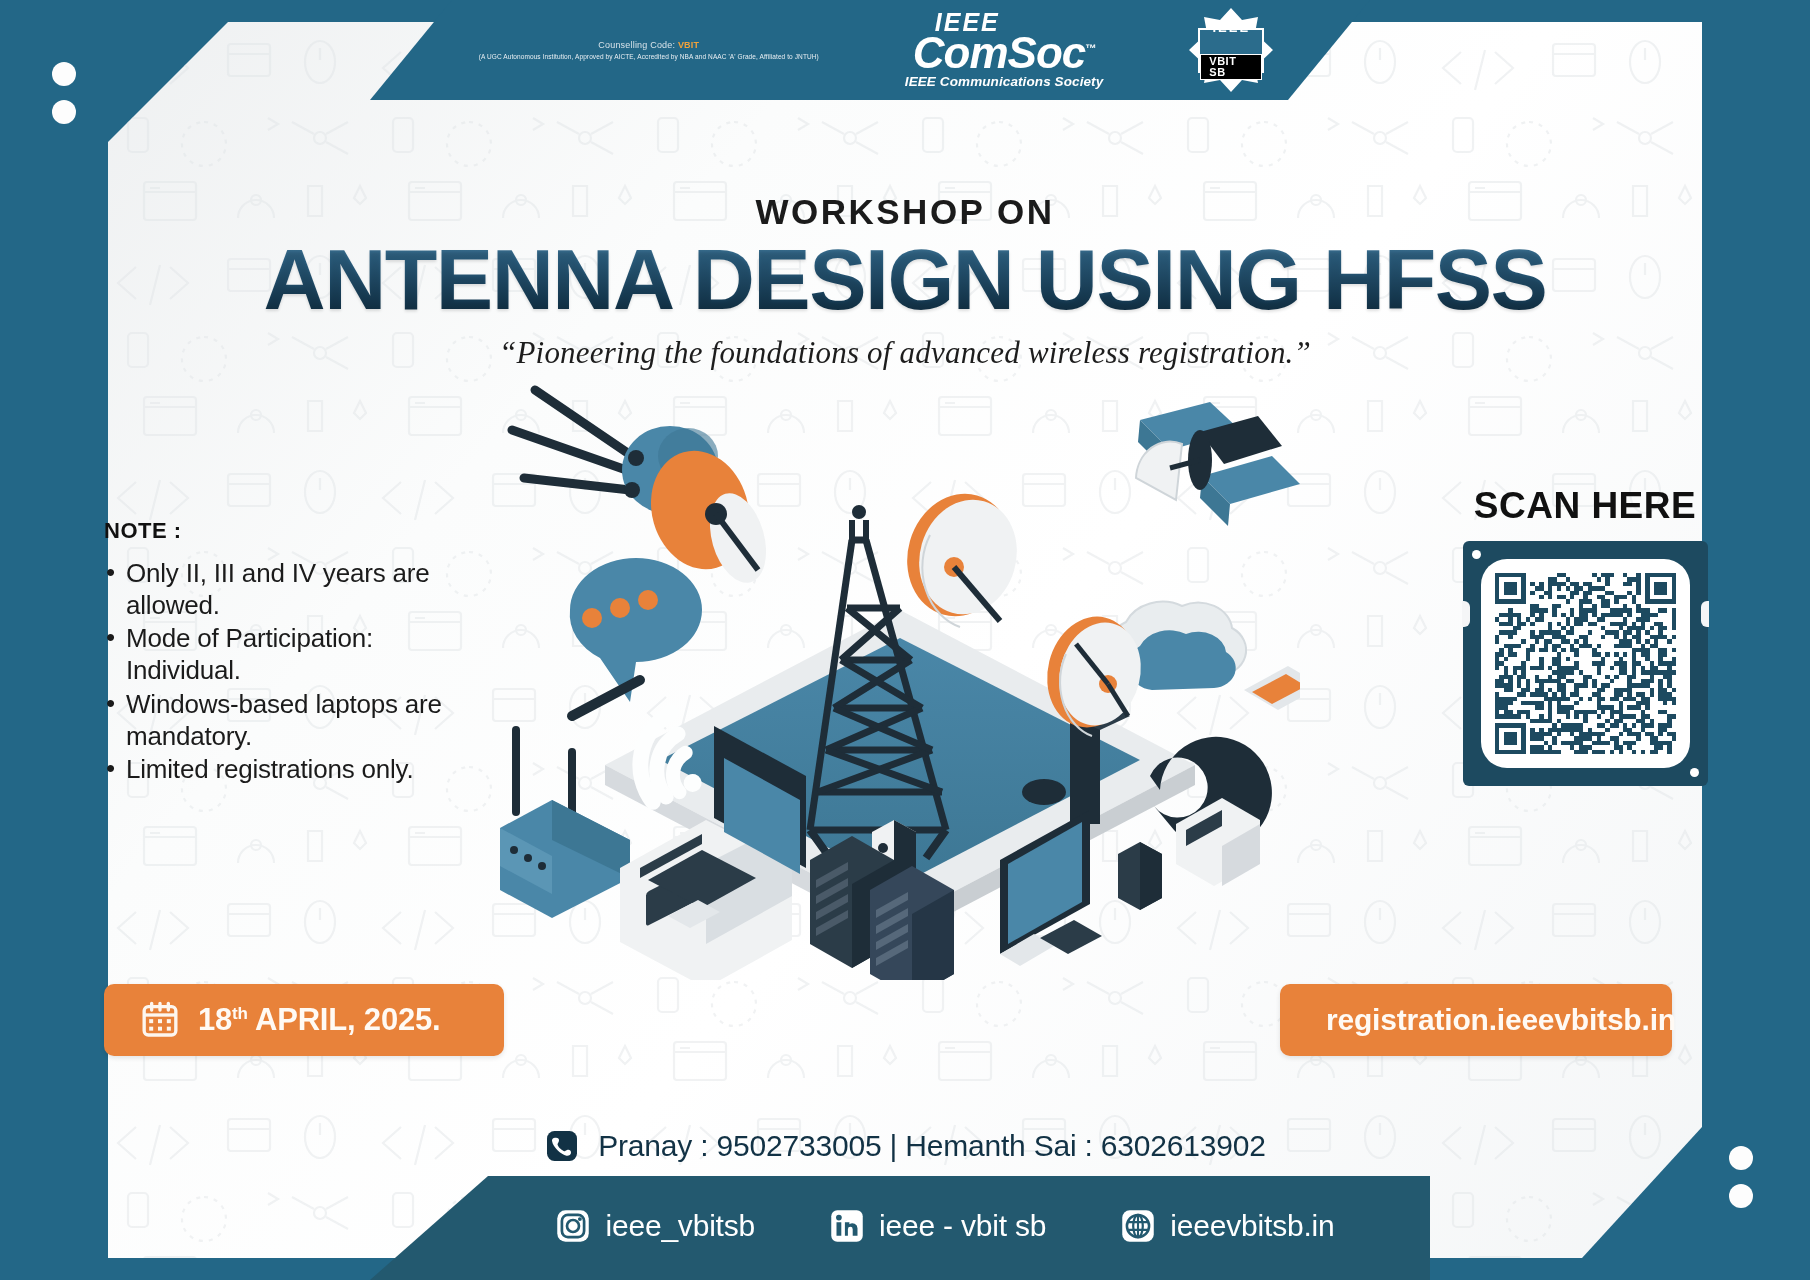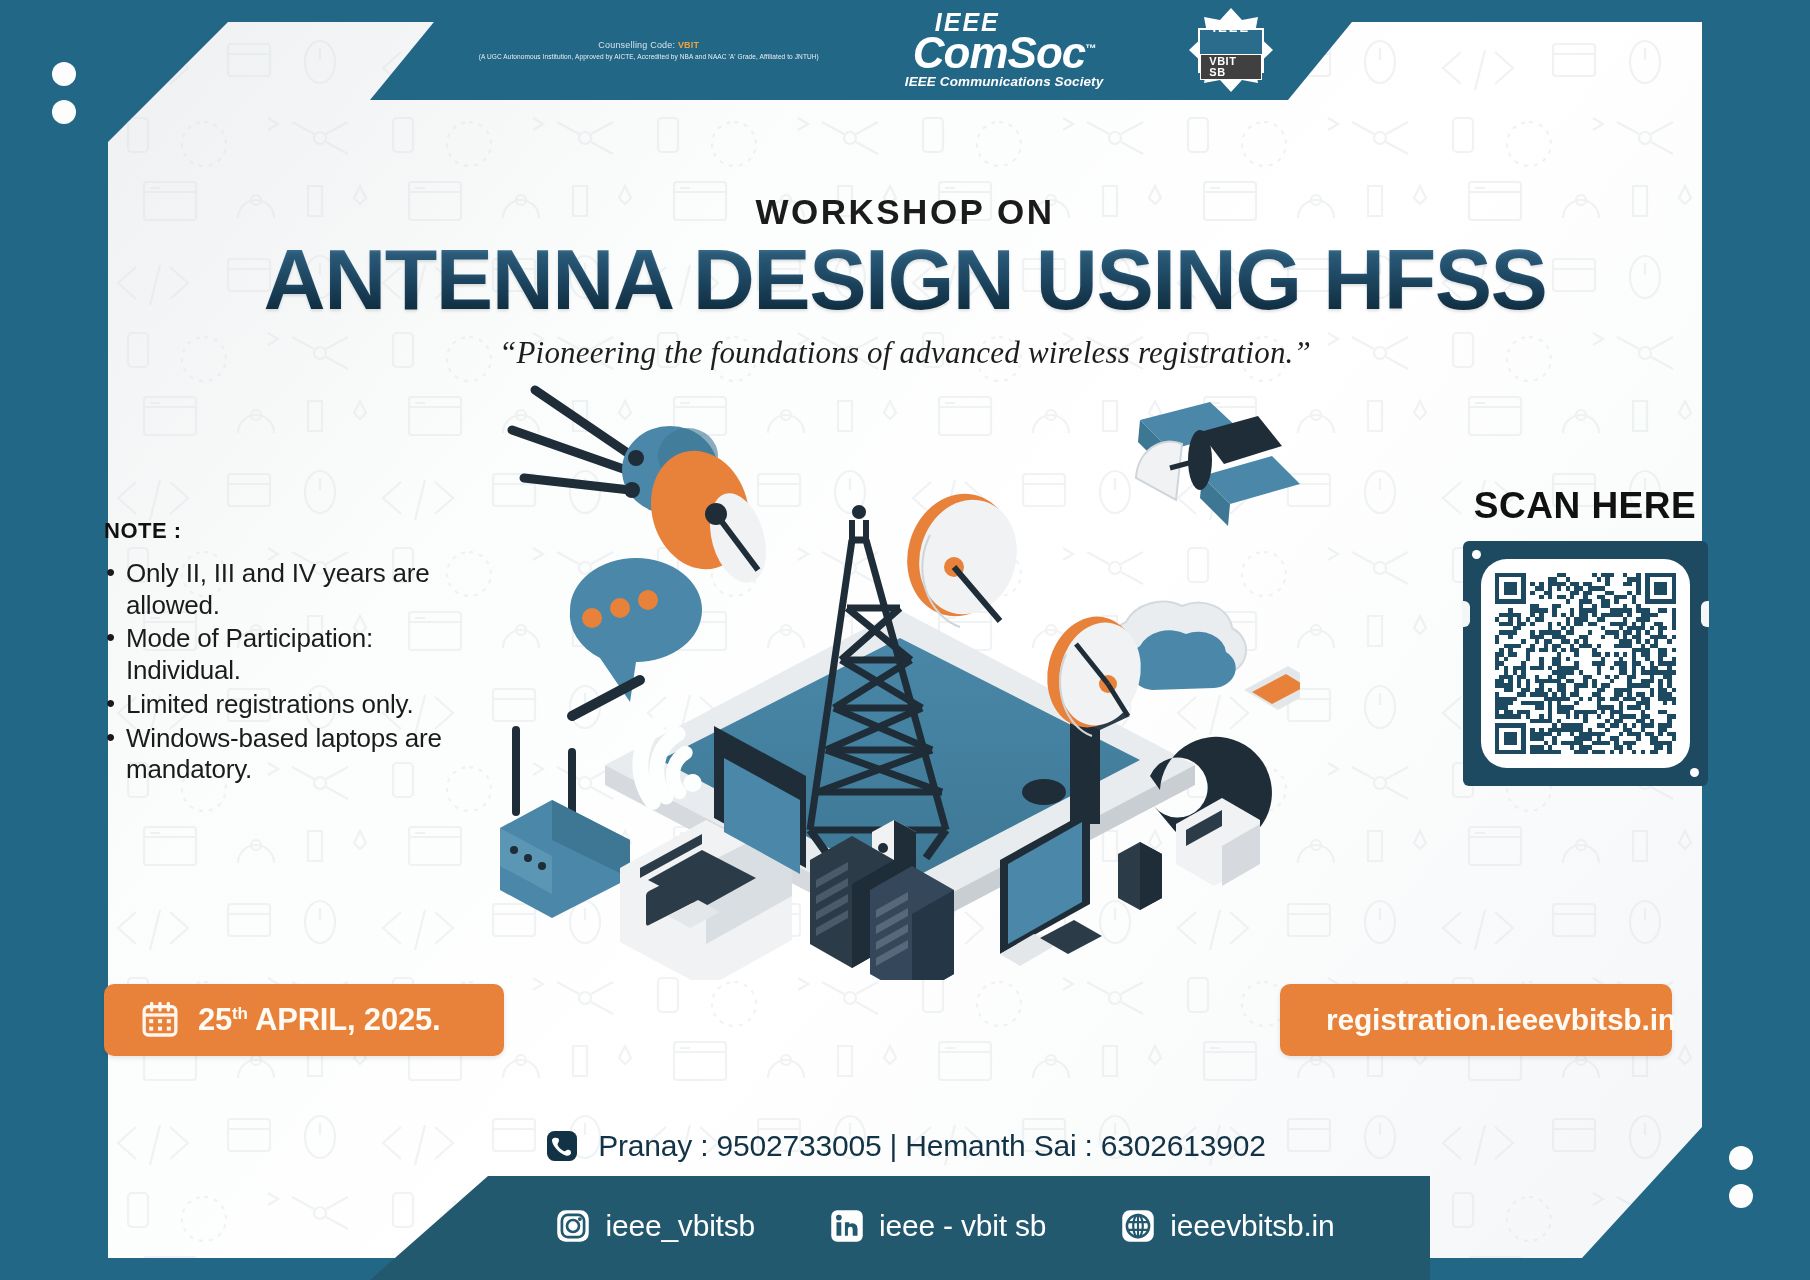--- a/index.html
+++ b/index.html
@@ -99,21 +99,21 @@
 
   
   .sbbadge { position: relative; width: 84px; height: 84px; }
   .sb-inner {
     position: absolute; left: 9px; top: 20px; width: 66px; height: 45px;
     background: #2b6c8c; border: 2px solid #ffffff;
     display: flex; flex-direction: column; align-items: center; justify-content: center;
   }
   .sb-ieee { color: #ffffff; font-weight: bold; font-size: 13px; letter-spacing: 2px; line-height: 1; }
   .sb-name {
-    color: #ffffff; background: #404040; font-weight: bold; font-size: 11px;
+    color: #ffffff; background: #000000; font-weight: bold; font-size: 11px;
     letter-spacing: .5px; border: 1.5px solid #ffffff; padding: 1px 8px; margin-top: 20px; line-height: 1;
   }
 
   
   .workshop-on {
     position: absolute; left: 0; right: 0; top: 192px;
     text-align: center; font-weight: bold; font-size: 35px;
     letter-spacing: 2.5px; color: #1b1b1b;
   }
   .main-title {
@@ -278,22 +278,22 @@
 
   <div class="workshop-on">WORKSHOP ON</div>
   <div class="main-title">ANTENNA DESIGN USING HFSS</div>
   <div class="quote">“Pioneering the foundations of advanced wireless registration.”</div>
 
   <div class="note-block">
     <div class="note-title">NOTE :</div>
     <ul class="note-list">
       <li>Only II, III and IV years are allowed.</li>
       <li>Mode of Participation: Individual.</li>
+      <li>Windows-based laptops are mandatory.</li>
       <li>Limited registrations only.</li>
-      <li>Windows-based laptops are mandatory.</li>
     </ul>
   </div>
 
   <div class="illus">
     <svg viewBox="0 0 800 620">
       <defs>
         <linearGradient id="plat" x1="0" y1="0" x2="0" y2="1">
           <stop offset="0" stop-color="#4a87a8"></stop>
             <stop offset="1" stop-color="#3d7794"></stop>
         </linearGradient>
@@ -1317,21 +1317,21 @@
       <path d="M7 2 v4 M12 2 v4 M17 2 v4" stroke="#fdf6ef" stroke-width="2" stroke-linecap="round"></path>
       <g fill="#fdf6ef">
         <rect x="5.5" y="11.5" width="2.4" height="2.4"></rect>
           <rect x="10.8" y="11.5" width="2.4" height="2.4"></rect>
         <rect x="16.1" y="11.5" width="2.4" height="2.4"></rect>
         <rect x="5.5" y="16" width="2.4" height="2.4"></rect>
           <rect x="10.8" y="16" width="2.4" height="2.4"></rect>
         <rect x="16.1" y="16" width="2.4" height="2.4"></rect>
       </g>
     </svg>
-    <span class="pill-text"><span>25</span><sup>th</sup><span> APRIL, 2025.</span></span>
+    <span class="pill-text"><span>18</span><sup>th</sup><span> APRIL, 2025.</span></span>
   </div>
 
   <div class="pill link">
     <svg width="38" height="38" viewBox="0 0 24 24">
       <path d="M10 14 a4.5 4.5 0 0 0 6.4 0 l3.1 -3.1 a4.5 4.5 0 1 0 -6.4 -6.4 l-1.6 1.6" fill="none" stroke="#fdf6ef" stroke-width="2.2" stroke-linecap="round"></path>
       <path d="M14 10 a4.5 4.5 0 0 0 -6.4 0 l-3.1 3.1 a4.5 4.5 0 1 0 6.4 6.4 l1.6 -1.6" fill="none" stroke="#fdf6ef" stroke-width="2.2" stroke-linecap="round"></path>
     </svg>
     <span class="pill-text">registration.ieeevbitsb.in</span>
   </div>
 

